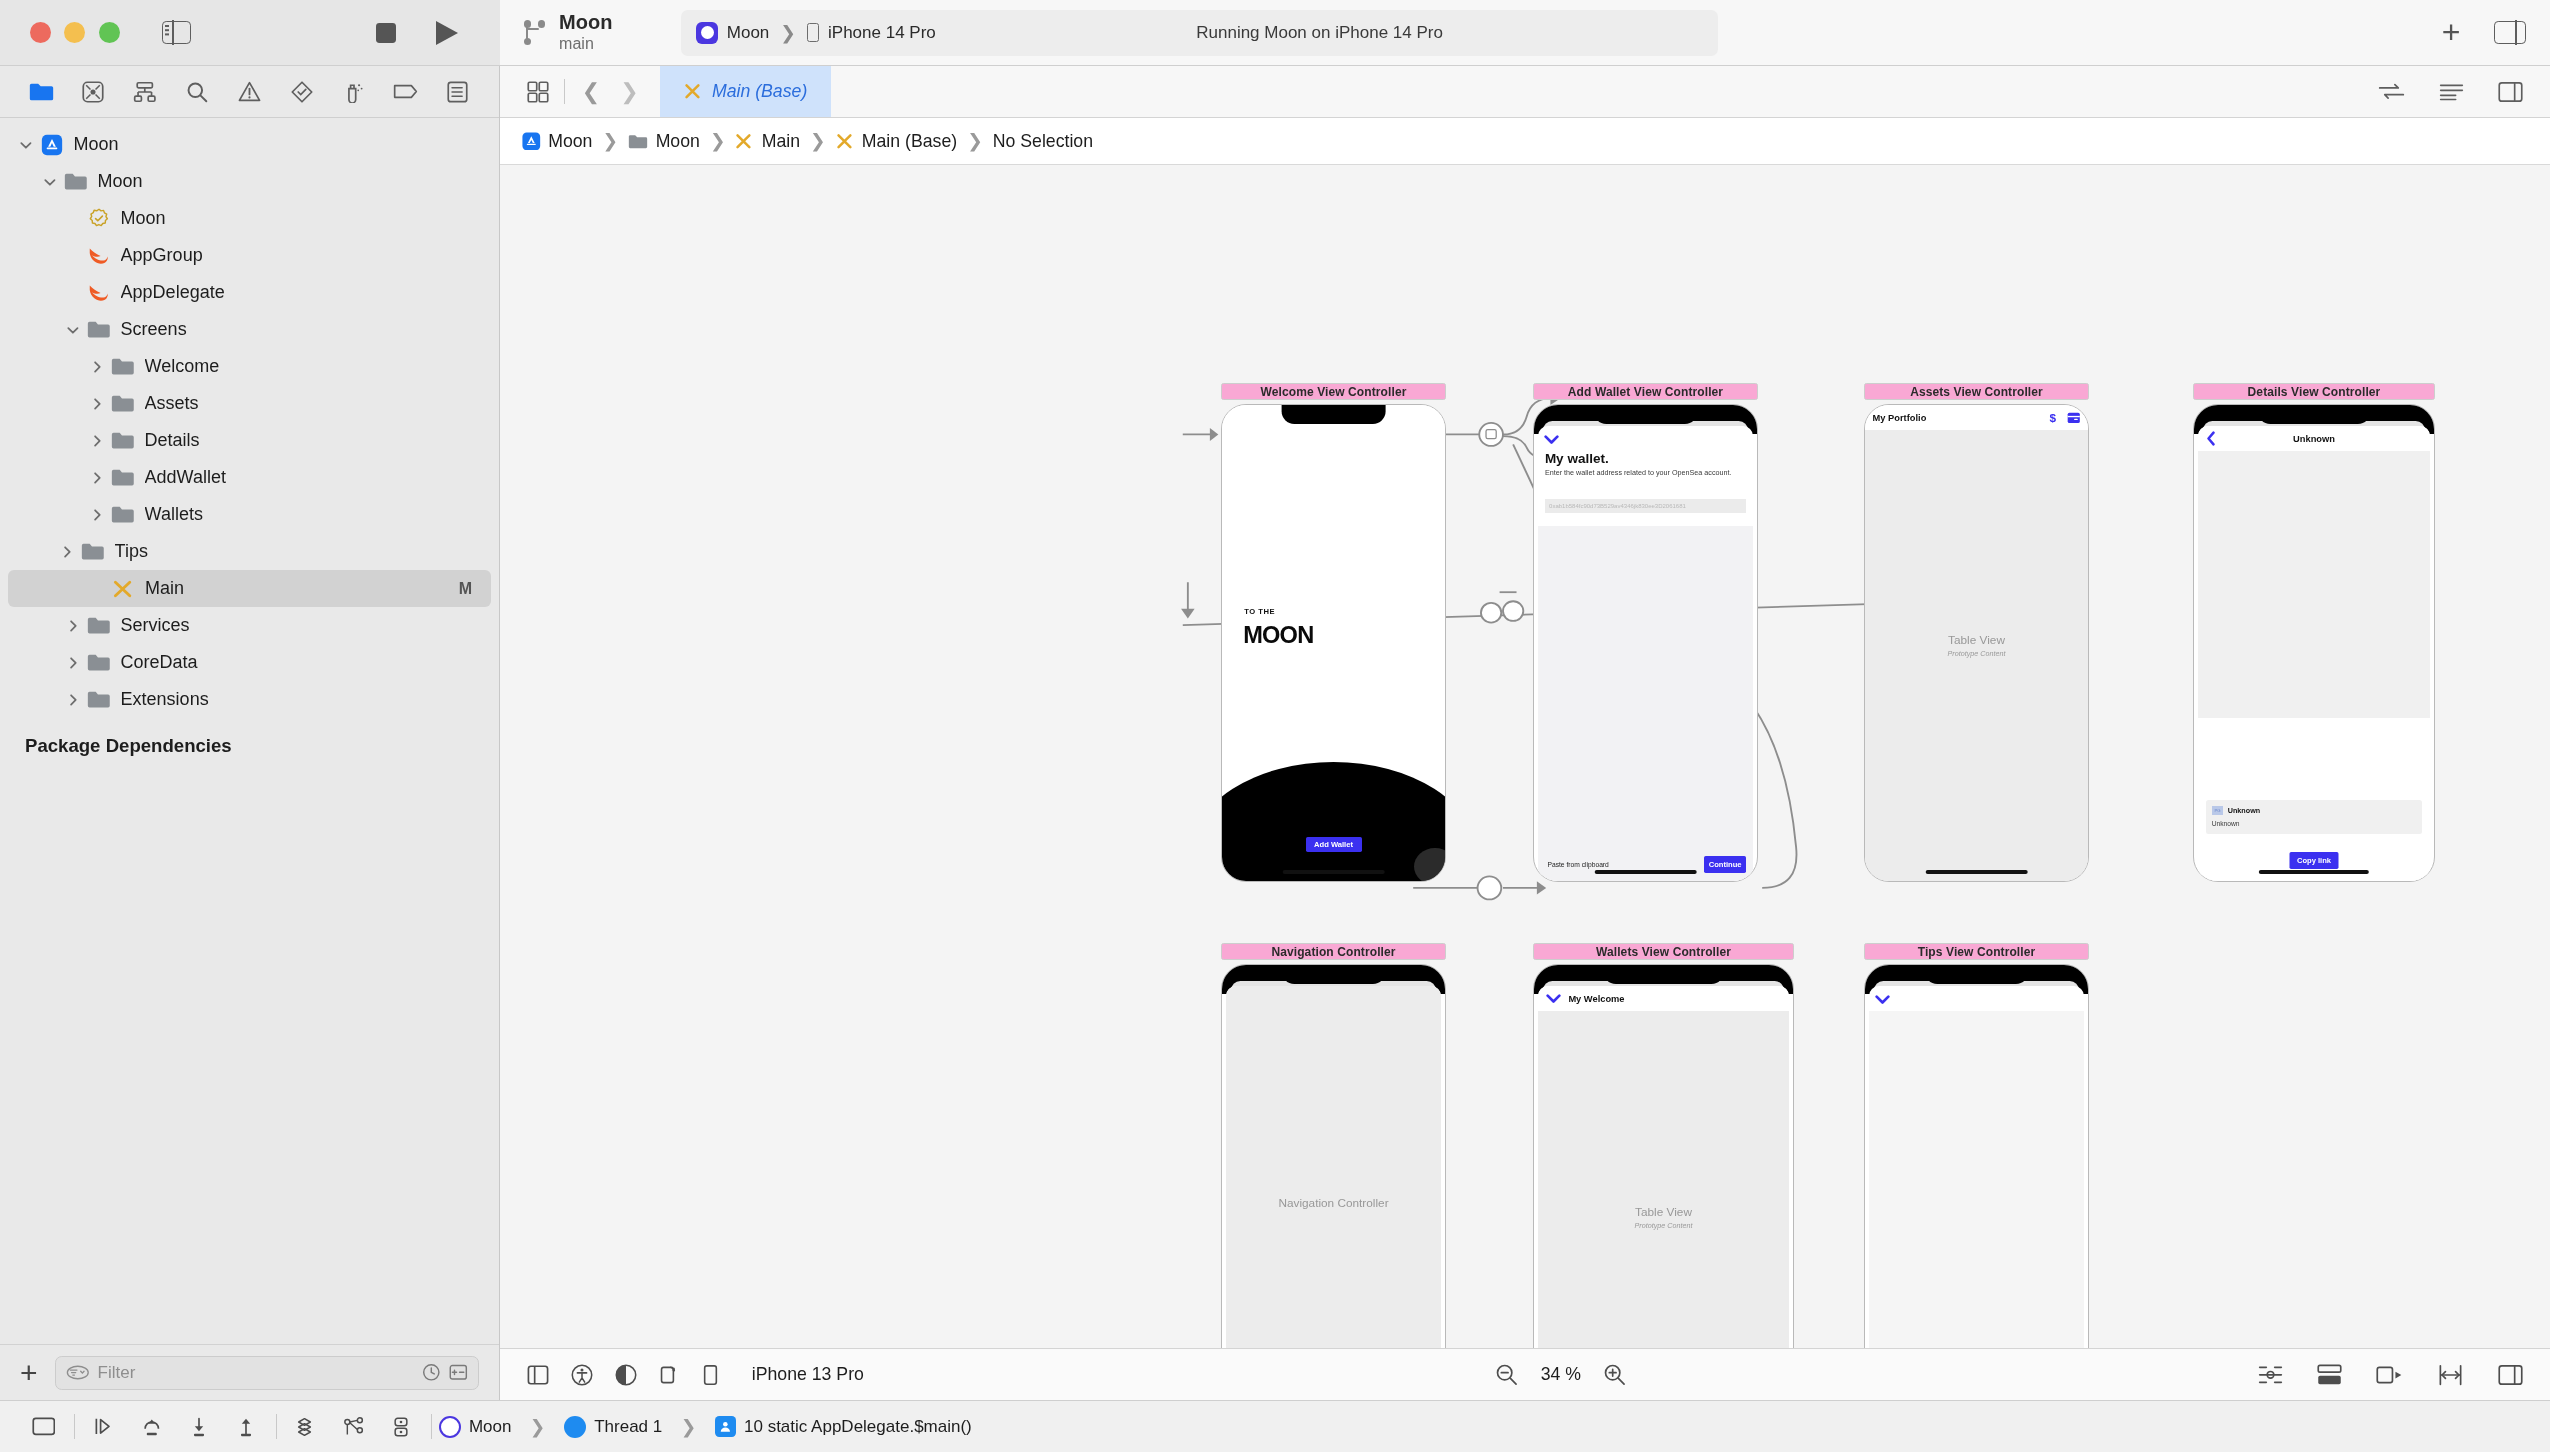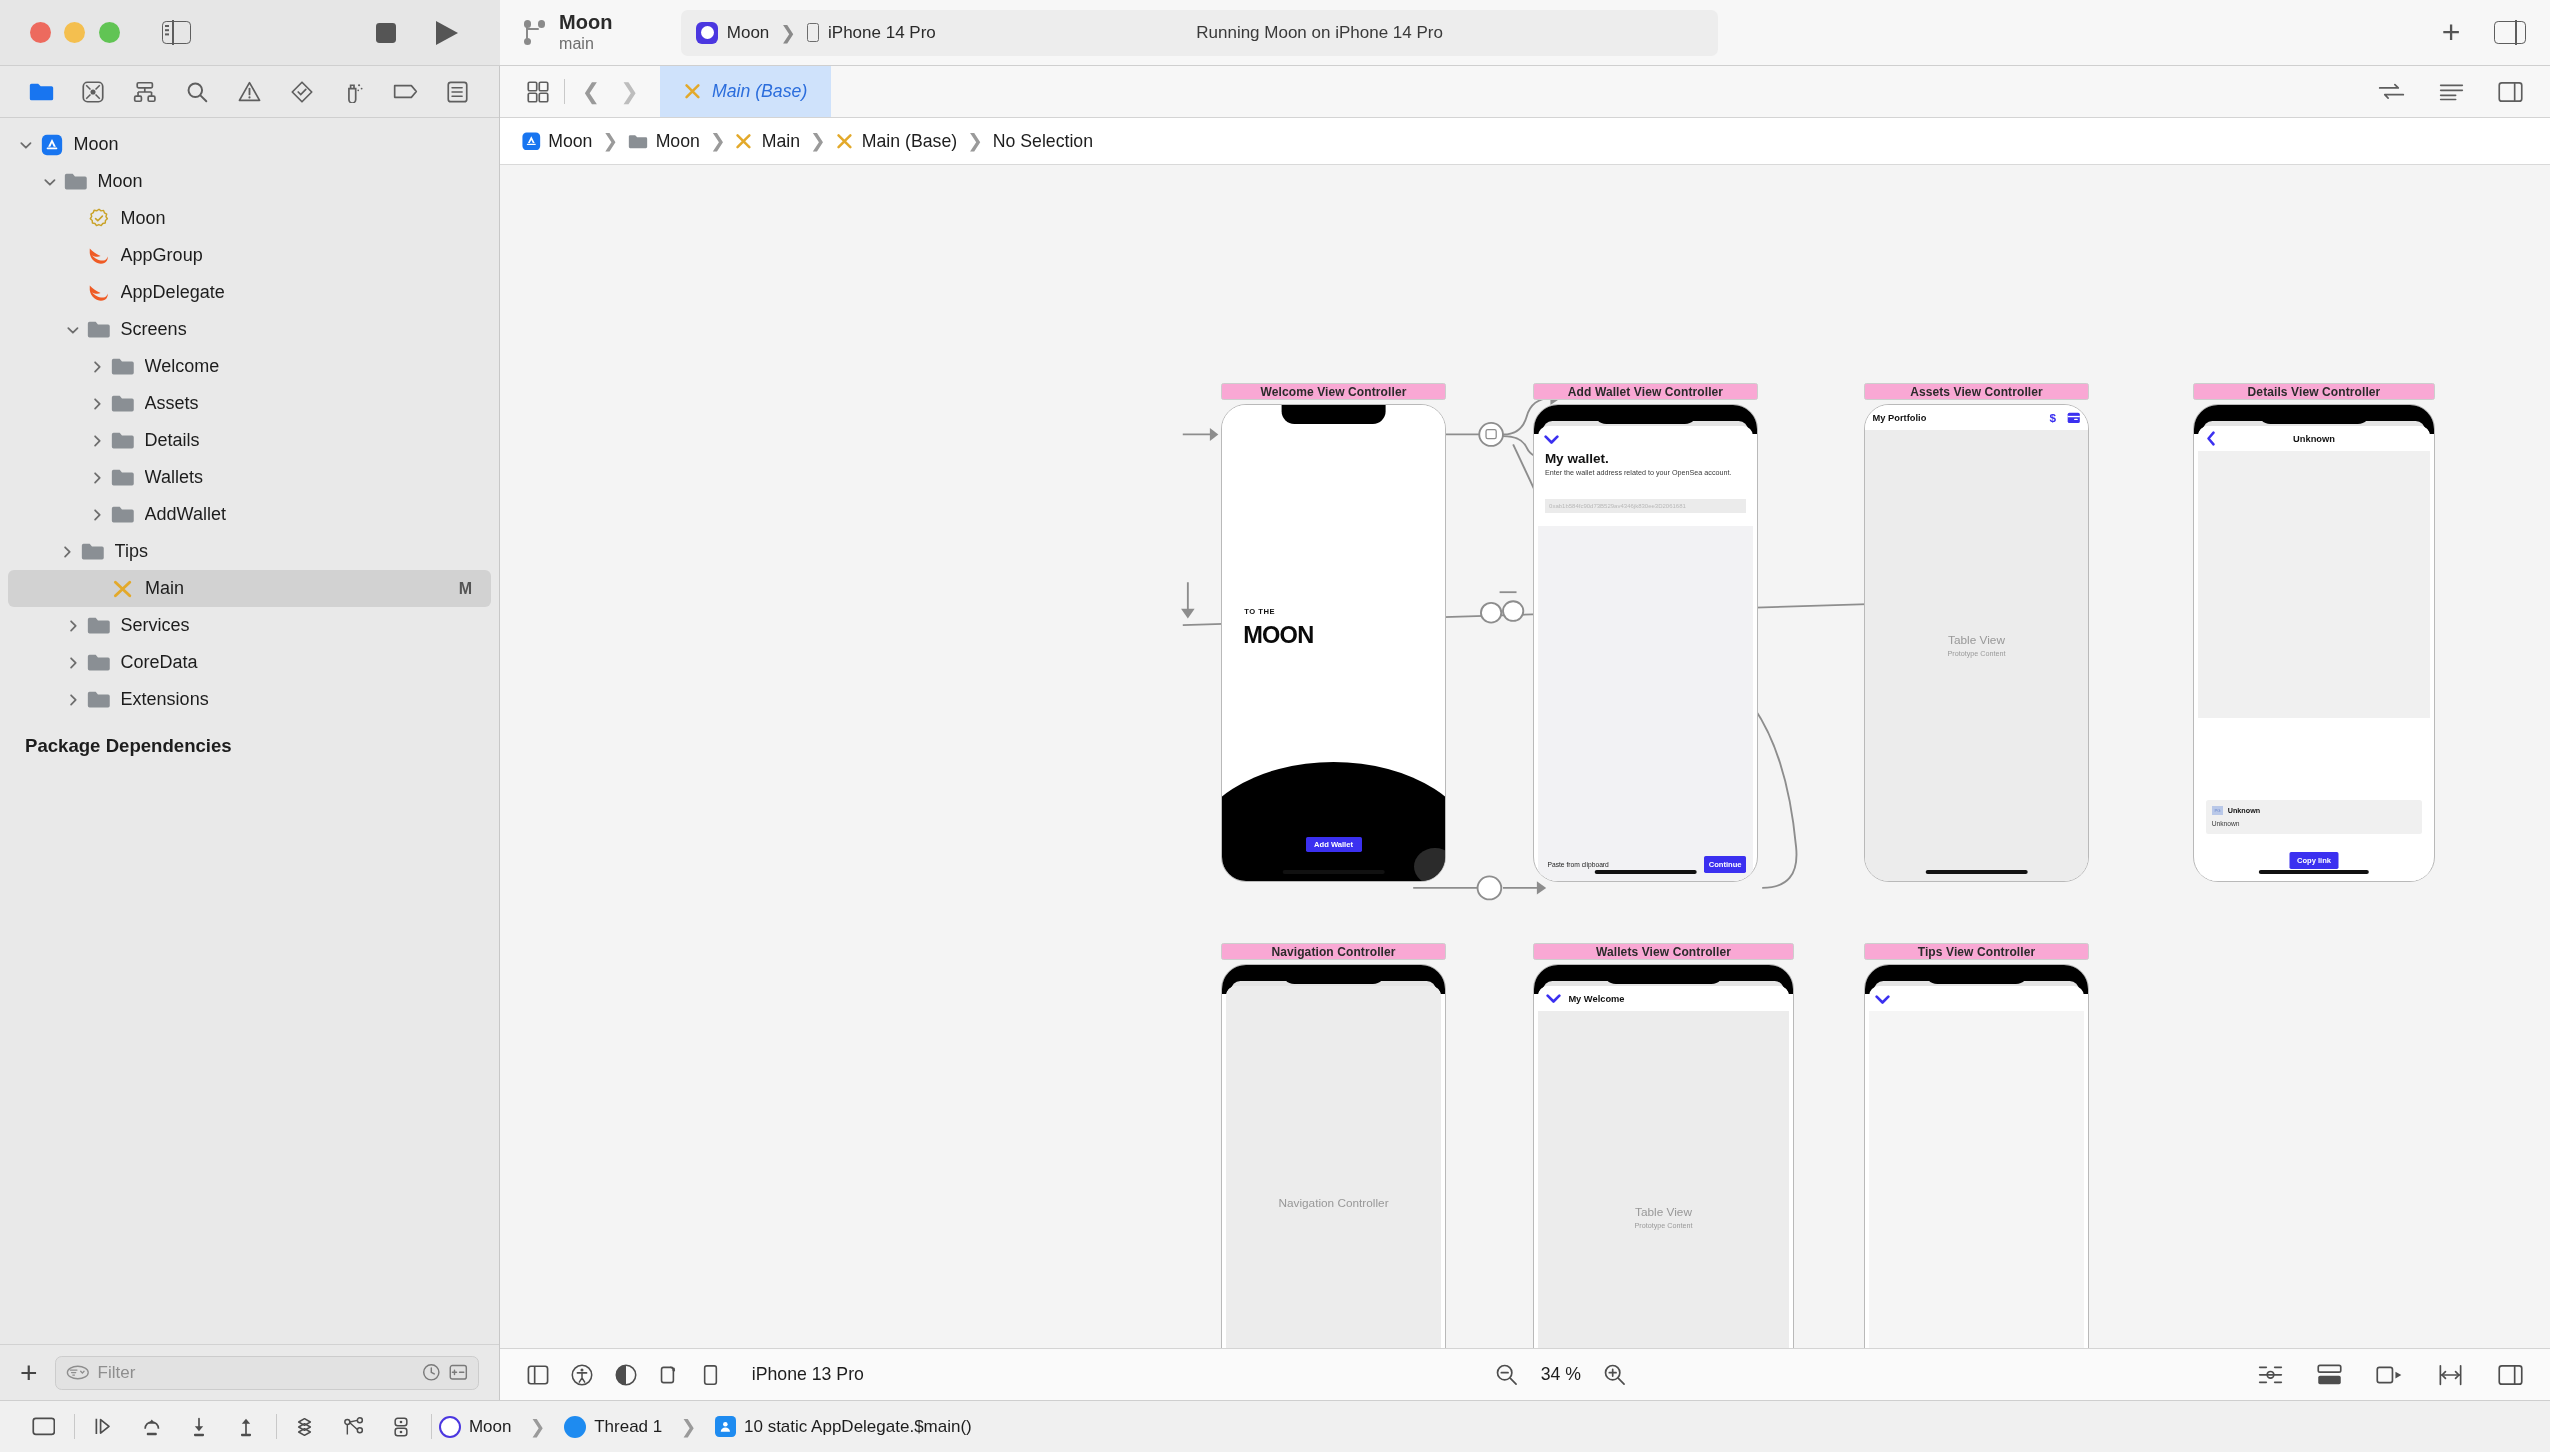--- a/index.html
+++ b/index.html
@@ -148,21 +148,21 @@
 
   
   .as-nav { position:absolute; left:0; right:0; top:0; height:25px; background:#fff;
             display:flex; align-items:center; padding:0 7.6px; z-index:6; }
   .as-title { font-size:9.3px; font-weight:bold; color:#111; }
   .as-icons { margin-left:auto; display:flex; gap:8.4px; align-items:center; }
   .as-body { position:absolute; left:0; right:0; top:25px; bottom:0; background:#ececec; }
   .tv-lbl { position:absolute; left:0; right:0; top:45%; text-align:center; font-size:11.8px;
             color:#989898; }
   .tv-sub { position:absolute; left:0; right:0; top:calc(45% + 16px); text-align:center;
-            font-size:7.2px; color:#9a9a9a; }
+            font-size:7.2px; color:#9a9a9a;font-style:italic; }
 
   
   .dt-nav { position:absolute; left:0; right:0; top:0; height:25px; background:#fff;
             display:flex; align-items:center; padding:0 7.6px; }
   .dt-title { position:absolute; left:0; right:0; text-align:center; font-size:9.3px;
               font-weight:bold; color:#111; }
   .dt-mid { position:absolute; left:0; right:0; top:25px; bottom:0; background:#f0f0f0; }
   .dt-white { position:absolute; left:0; right:0; bottom:0; height:38%; background:#fff; }
   .dt-card { position:absolute; left:7.6px; right:7.6px; bottom:47px; height:34px; background:#f0f0f0;
              border-radius:2.5px; }
@@ -428,34 +428,34 @@
             <span class="tw">
               <svg width="8.4" height="11.8" viewBox="0 0 10 14">
                 <path d="M2.5 1.5L8 7l-5.5 5.5" fill="none" stroke="#6d6d6d" stroke-width="2.1" stroke-linecap="round" stroke-linejoin="round"></path>
               </svg>
             </span>
             <span class="ficon">
               <svg width="23.6" height="19.4" viewBox="0 0 28 23">
                 <path d="M1 4.2A2 2 0 013 2.2h7.3L13 5.4h12A2 2 0 0127 7.4v11.4a2 2 0 01-2 2H3a2 2 0 01-2-2z" fill="#8a8f94"></path>
               </svg>
             </span>
-            <span class="r-label">Wallets</span>
+            <span class="r-label">AddWallet</span>
           </div>
           <div class="row" style="padding-left: 86px;">
             <span class="tw">
               <svg width="8.4" height="11.8" viewBox="0 0 10 14">
                 <path d="M2.5 1.5L8 7l-5.5 5.5" fill="none" stroke="#6d6d6d" stroke-width="2.1" stroke-linecap="round" stroke-linejoin="round"></path>
               </svg>
             </span>
             <span class="ficon">
               <svg width="23.6" height="19.4" viewBox="0 0 28 23">
                 <path d="M1 4.2A2 2 0 013 2.2h7.3L13 5.4h12A2 2 0 0127 7.4v11.4a2 2 0 01-2 2H3a2 2 0 01-2-2z" fill="#8a8f94"></path>
               </svg>
             </span>
-            <span class="r-label">AddWallet</span>
+            <span class="r-label">Wallets</span>
           </div>
           <div class="row" style="padding-left: 56px;">
             <span class="tw">
               <svg width="8.4" height="11.8" viewBox="0 0 10 14">
                 <path d="M2.5 1.5L8 7l-5.5 5.5" fill="none" stroke="#6d6d6d" stroke-width="2.1" stroke-linecap="round" stroke-linejoin="round"></path>
               </svg>
             </span>
             <span class="ficon">
               <svg width="23.6" height="19.4" viewBox="0 0 28 23">
                 <path d="M1 4.2A2 2 0 013 2.2h7.3L13 5.4h12A2 2 0 0127 7.4v11.4a2 2 0 01-2 2H3a2 2 0 01-2-2z" fill="#8a8f94"></path>

